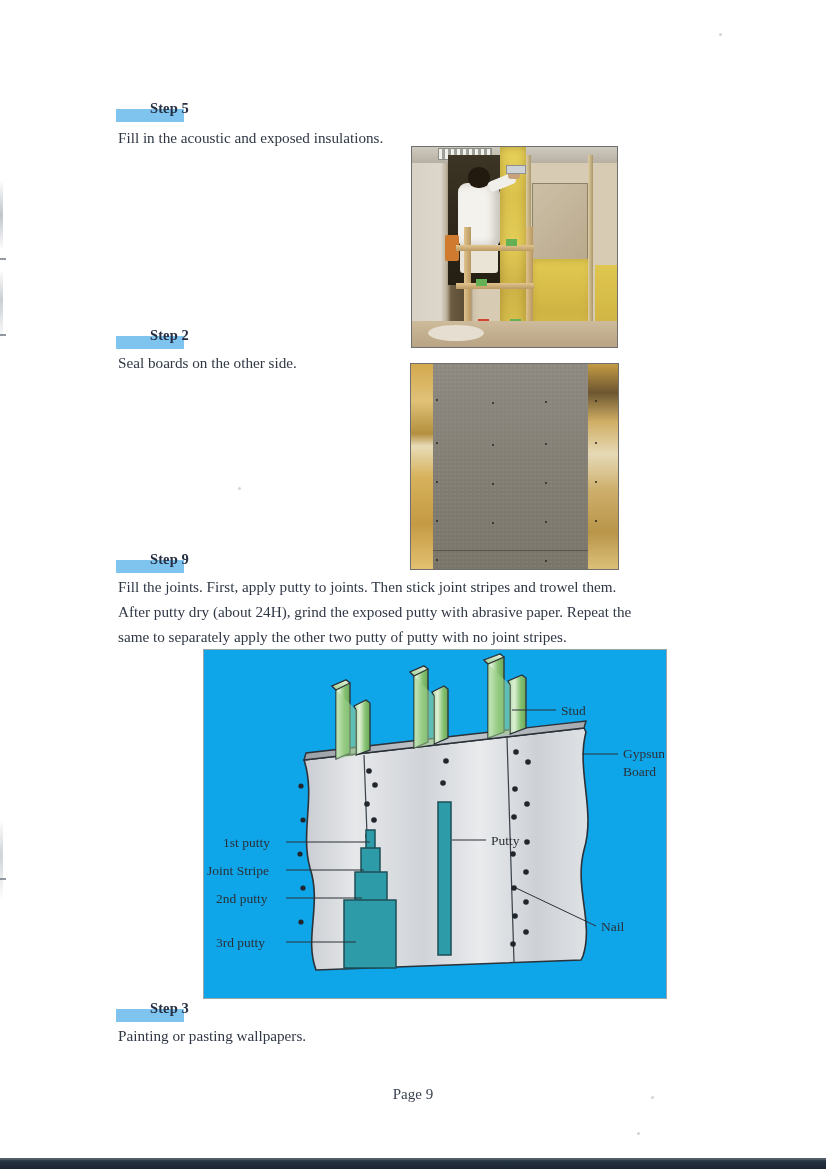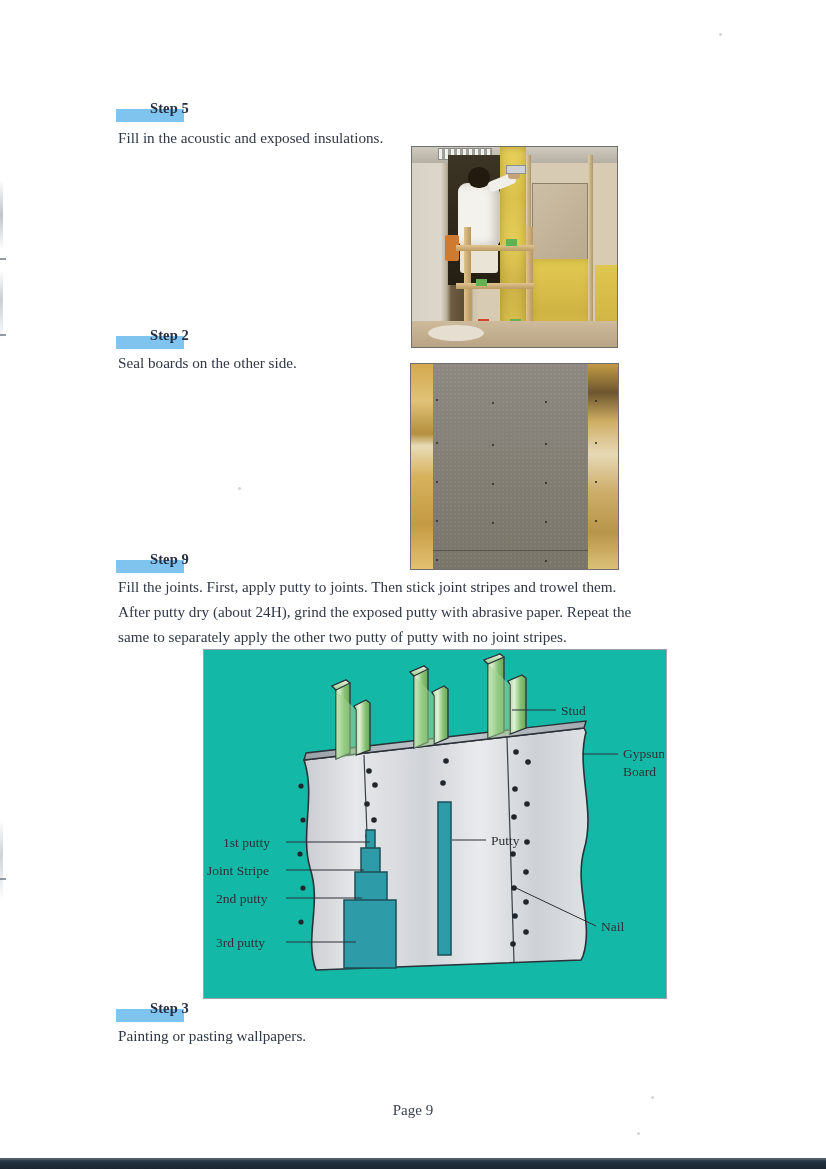--- a/index.html
+++ b/index.html
@@ -234,21 +234,21 @@
   }
   .ph2-hair {
     position: absolute; left: 22px; right: 30px; height: 1px;
     background: rgba(45,40,33,.45);
   }
 
   
   .diagram {
     position: absolute;
     border: 1px solid #9aa4ad;
-    background: #14b8a6;
+    background: #0ea5e9;
   }
   .diagram svg { display: block; }
 
   
   .footer {
     position: absolute;
     width: 100%;
     text-align: center;
     font-size: 15px;
     color: #3b4350;
@@ -490,18 +490,18 @@
   </div>
 
   <div class="step" style="left:116px; top:1000px;">
     <div class="hl"></div>
     <div class="txt">Step 3</div>
   </div>
   <div class="para" style="left:118px; top:1023px; width:560px;">
     <span class="ln">Painting or pasting wallpapers.</span>
   </div>
 
-  <div class="footer" style="top:1086px; left:0;margin-top:16px;">
+  <div class="footer" style="top:1086px; left:0;">
     <span>Page 9</span>
   </div>
 
   <div class="scan-bottom-bar"></div>
 </div>
 
 </body></html>

